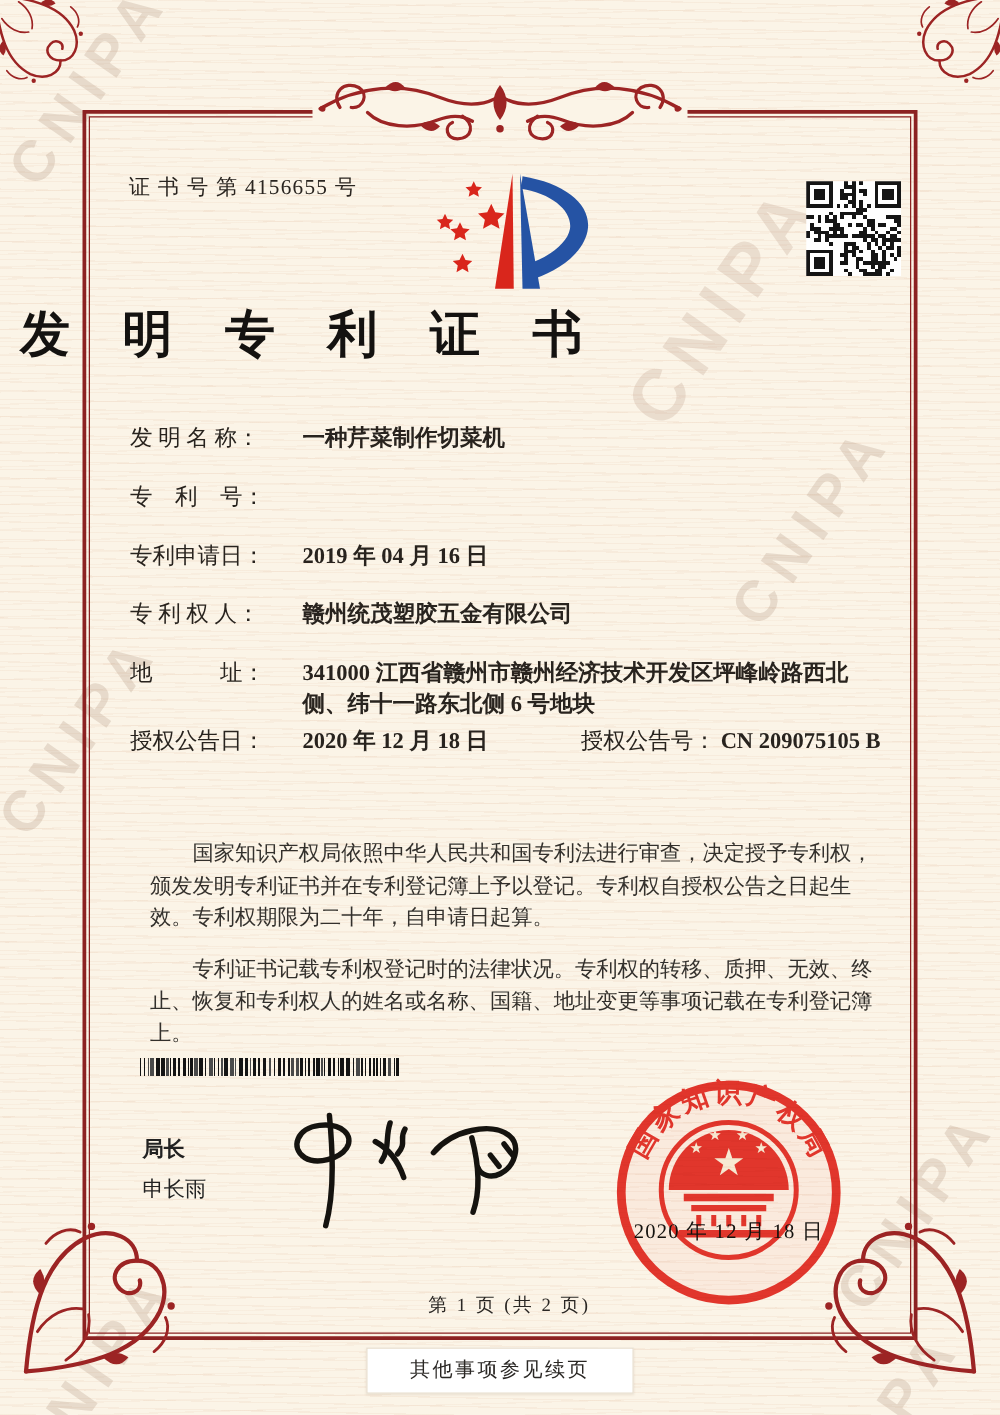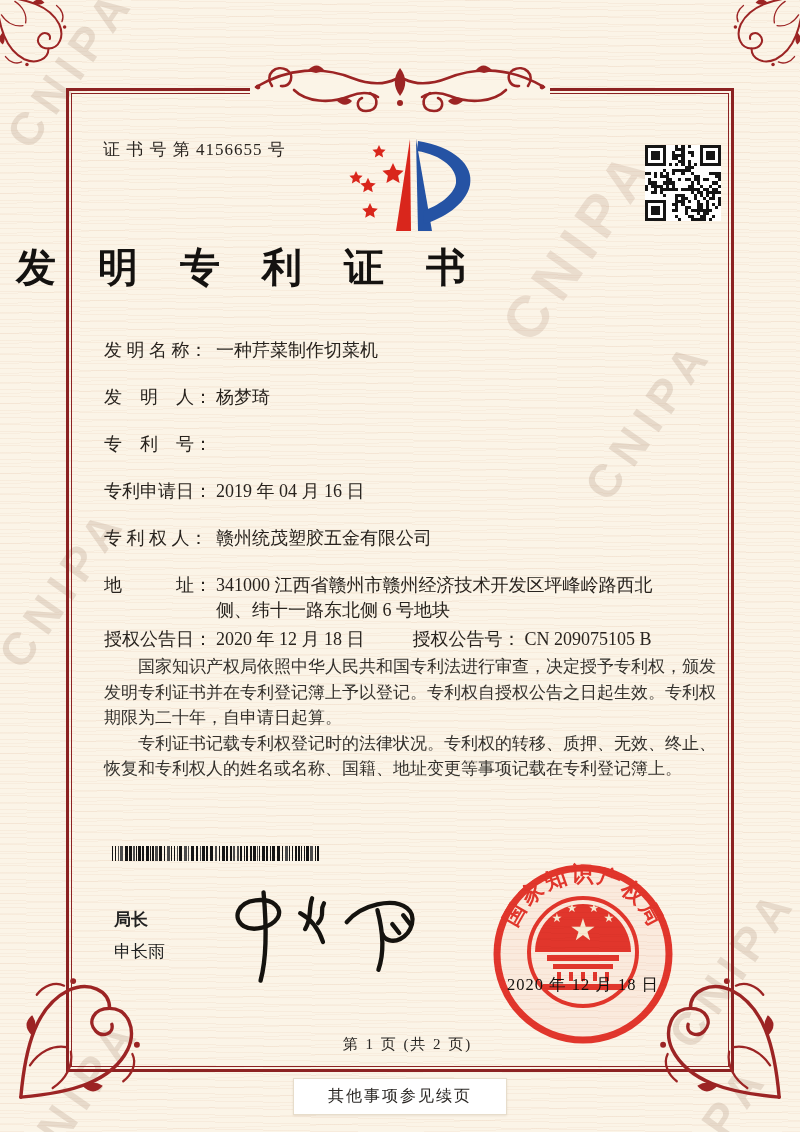--- a/index.html
+++ b/index.html
@@ -15,28 +15,28 @@
       font-weight:bold;font-size:46px;letter-spacing:9px;color:rgba(168,138,116,.24);
       transform:rotate(-55deg);white-space:nowrap;pointer-events:none;}
   .wm.big{font-size:58px;color:rgba(168,130,110,.20);}
   .frame{position:absolute;left:66px;top:88px;right:66px;bottom:60px;border:3px solid #8c2222;}
   .frame-inner{position:absolute;left:2px;top:2px;right:2px;bottom:2px;border:1px solid #8c2222;}
   .abs{position:absolute;}
   .certno{left:103px;top:138px;font-size:17px;letter-spacing:1px;color:#2a2520;}
   .title{left:0;right:0;top:240px;text-align:left;font-size:40px;font-weight:bold;
          letter-spacing:16px;text-indent:16px;color:#141210;}
   .fields{left:104px;top:338px;width:620px;font-size:18px;line-height:25px;color:#28231e;}
-  .frow{display:flex;margin-bottom:22px;}
+  .frow{display:flex;margin-bottom:22px;gap:26px;}
   .frow .lbl{flex:0 0 110px;white-space:nowrap;}
-  .frow .val{margin-left:2px;}
+  .frow .val{margin-left:2px;font-weight:bold;}
   .frow.addr{margin-bottom:4px;}
   .frow.addr .val{max-width:472px;}
   .frow.grant .pair2{margin-left:48px;display:flex;justify-content:space-between;}
   .paras{left:104px;top:654px;width:616px;font-size:17px;line-height:25.5px;color:#33302c;}
-  .paras p{margin:0;text-indent:2em;}
+  .paras p{margin:16px;text-indent:2em;}
   .sigtitle{left:114px;top:908px;font-size:17px;font-family:"Liberation Sans","DejaVu Sans",sans-serif;color:#222;font-weight:bold;}
   .signame{left:114px;top:940px;font-size:17px;font-family:"Liberation Sans","DejaVu Sans",sans-serif;color:#222;}
   .pagenum{left:15px;right:0;top:1035px;text-align:center;font-size:15px;color:#2a2724;letter-spacing:2px;}
   .contbox{left:50%;top:1078px;transform:translateX(-50%);background:#fff;
            border:1px solid #e7ddcb;padding:7px 34px;font-size:16px;letter-spacing:2px;color:#2a2724;
            box-shadow:0 1px 2px rgba(120,90,60,.12);}
   svg{display:block;}
   .seal-wrap{mix-blend-mode:multiply;}
 </style>
 </head>
@@ -408,24 +408,20 @@
     </svg>
 
   <div class="abs title">发 明 专 利 证 书</div>
 
   <div class="abs fields">
     <div class="frow">
       <span class="lbl">发 明 名 称：</span>
       <span class="val">一种芹菜制作切菜机</span>
     </div>
     <div class="frow">
-      <span class="lbl">发　明　人：</span>
-      <span class="val">杨梦琦</span>
-    </div>
-    <div class="frow">
       <span class="lbl">专　利　号：</span>
     </div>
     <div class="frow">
       <span class="lbl">专利申请日：</span>
       <span class="val">2019 年 04 月 16 日</span>
     </div>
     <div class="frow">
       <span class="lbl">专 利 权 人：</span>
       <span class="val">赣州统茂塑胶五金有限公司</span>
     </div>

